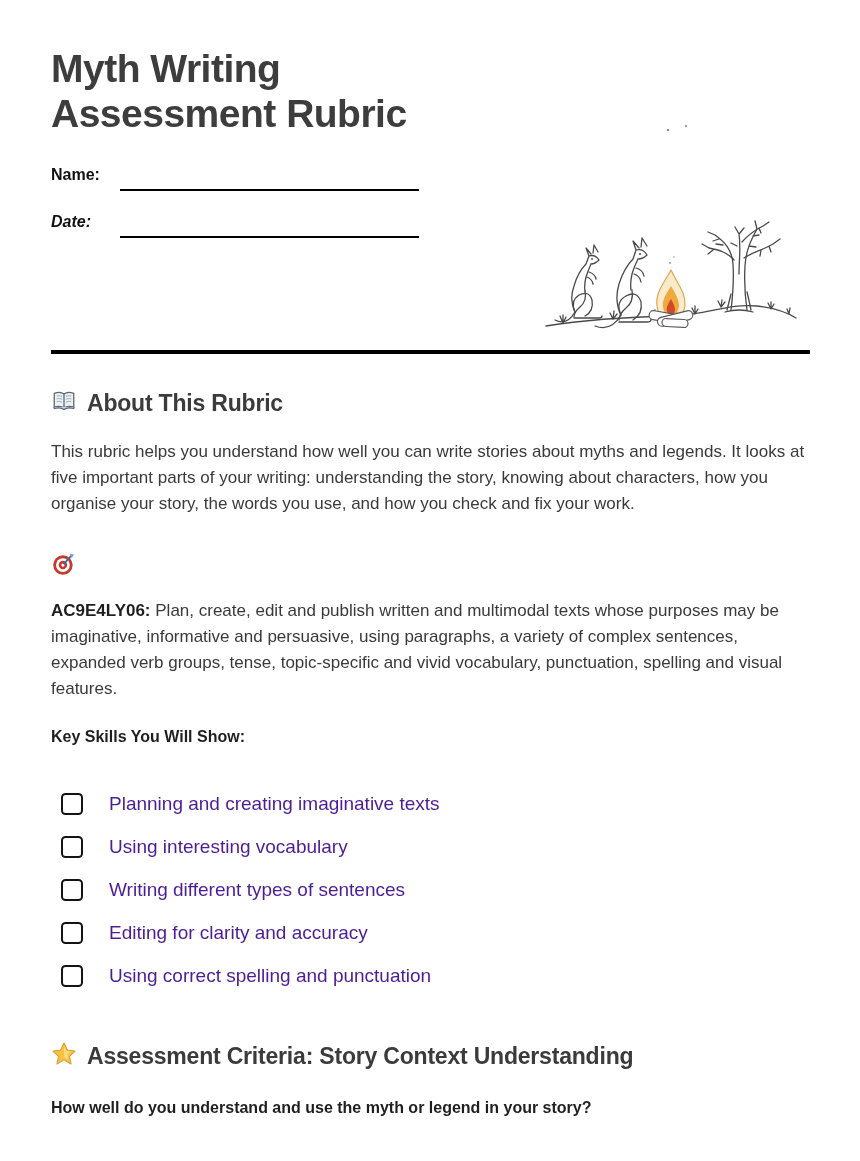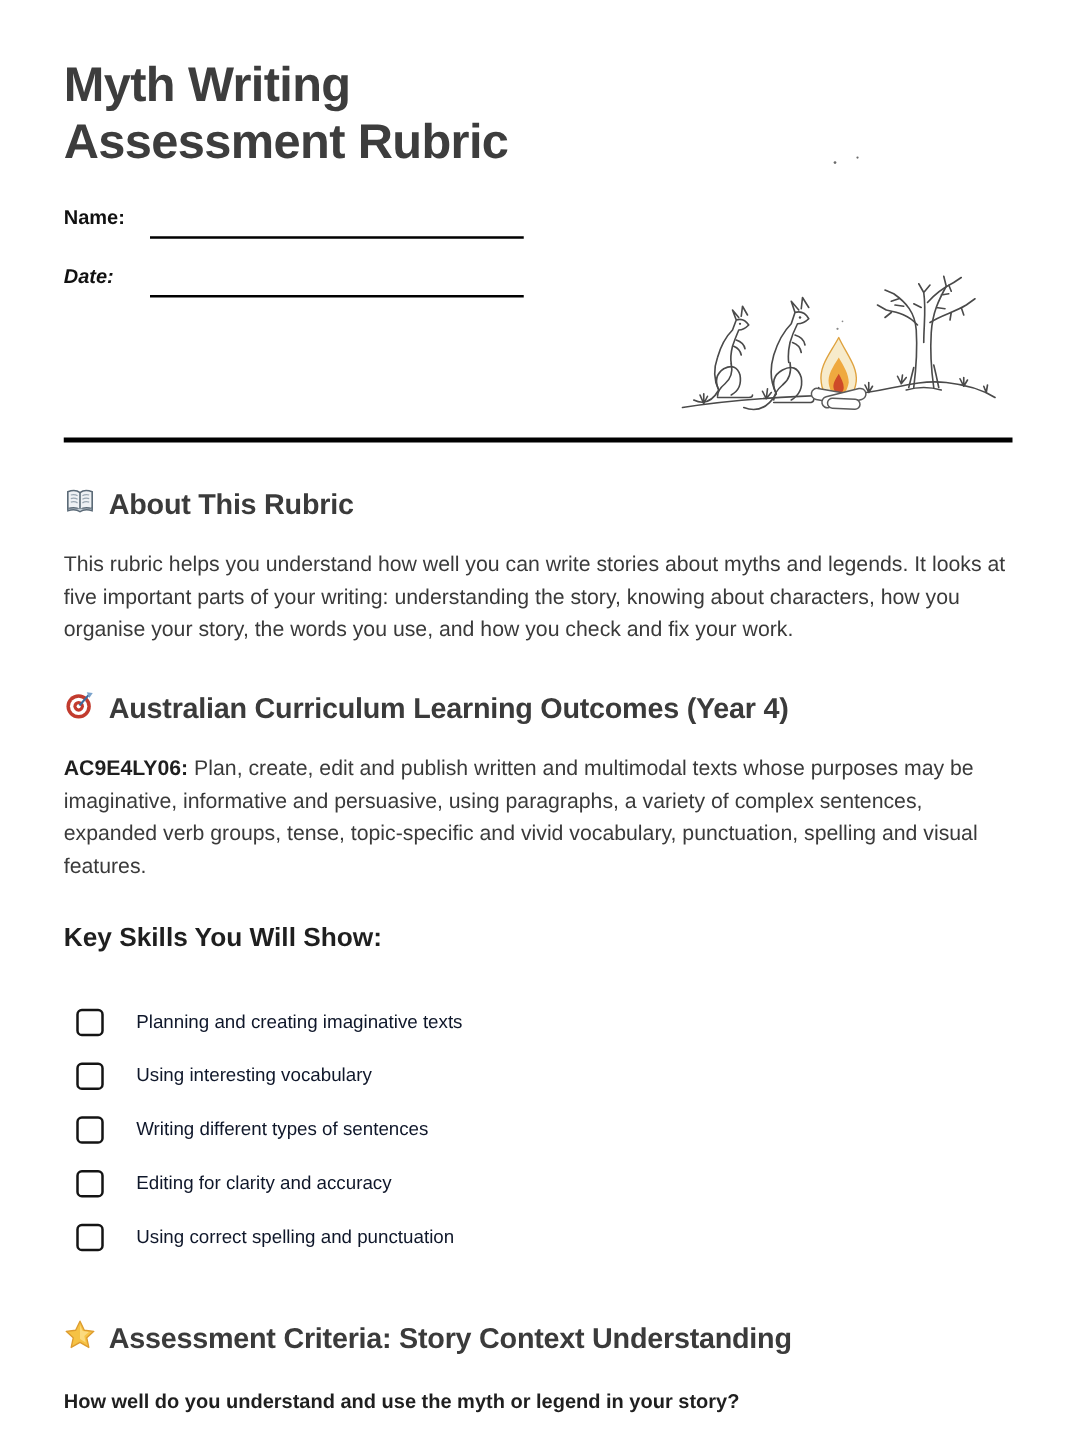--- a/index.html
+++ b/index.html
@@ -52,32 +52,32 @@
   }
   h2.section-heading .h-icon { margin-right: 10px; display: inline-flex; flex: 0 0 auto; }
   h2.section-heading .h-icon svg { display: block; }
 
   p.body-text {
     font-size: 17px; line-height: 26px; color: #3a3a3a;
     margin-top: 21px; max-width: 760px;
   }
   p.body-text strong { color: #1f1f1f; font-weight: 700; }
   p.bold-line {
-    font-size: 21px; line-height: 26px; font-weight: 700;
-    color: #1f1f1f; margin-top: 32px;
+    font-size: 16px; line-height: 26px; font-weight: 700;
+    color: #1f1f1f; margin-top: 22px;
   }
 
   .checklist { margin-top: 40px; margin-left: 10px; }
   .check-row { display: flex; align-items: center; height: 27px; margin-bottom: 16px; }
   .checkbox {
     width: 22px; height: 22px; flex: 0 0 auto;
     border: 2.5px solid #141414; border-radius: 4.5px;
     background: #fff; cursor: pointer;
   }
-  .check-label { margin-left: 26px; font-size: 15px; color: #0f172a; }
+  .check-label { margin-left: 26px; font-size: 19px; color: #4c1d95; }
 
   h2.criteria-heading { margin-top: 52px; }
   p.question { margin-top: 24px; font-size: 16px; }
 </style>
 </head>
 <body>
 
 <div class="page">
 
   <h1 class="title">Myth Writing Assessment Rubric</h1>
@@ -178,21 +178,20 @@
     <span class="h-icon">
       <svg width="26" height="26" viewBox="0 0 24 24">
         <circle cx="11" cy="13" r="9" fill="#c23b2e"></circle>
         <circle cx="11" cy="13" r="6.4" fill="#ffffff"></circle>
         <circle cx="11" cy="13" r="3.9" fill="#c23b2e"></circle>
         <circle cx="11" cy="13" r="1.5" fill="#ffffff"></circle>
         <line x1="18.5" y1="4.5" x2="11.6" y2="12.4" stroke="#3e6b9e" stroke-width="1.6"></line>
         <path d="M17,2.6 L21.4,3.2 L18.9,6.8 Z" fill="#7aa3cc"></path>
       </svg>
     </span>
-    <span>Australian Curriculum Learning Outcomes (Year 4)</span>
   </h2>
 
   <p class="body-text">
     <strong>AC9E4LY06:</strong>
     <span>Plan, create, edit and publish written and multimodal texts whose purposes may be imaginative, informative and persuasive, using paragraphs, a variety of complex sentences, expanded verb groups, tense, topic-specific and vivid vocabulary, punctuation, spelling and visual features.</span>
   </p>
 
   <p class="bold-line">Key Skills You Will Show:</p>
 
   <div class="checklist">

